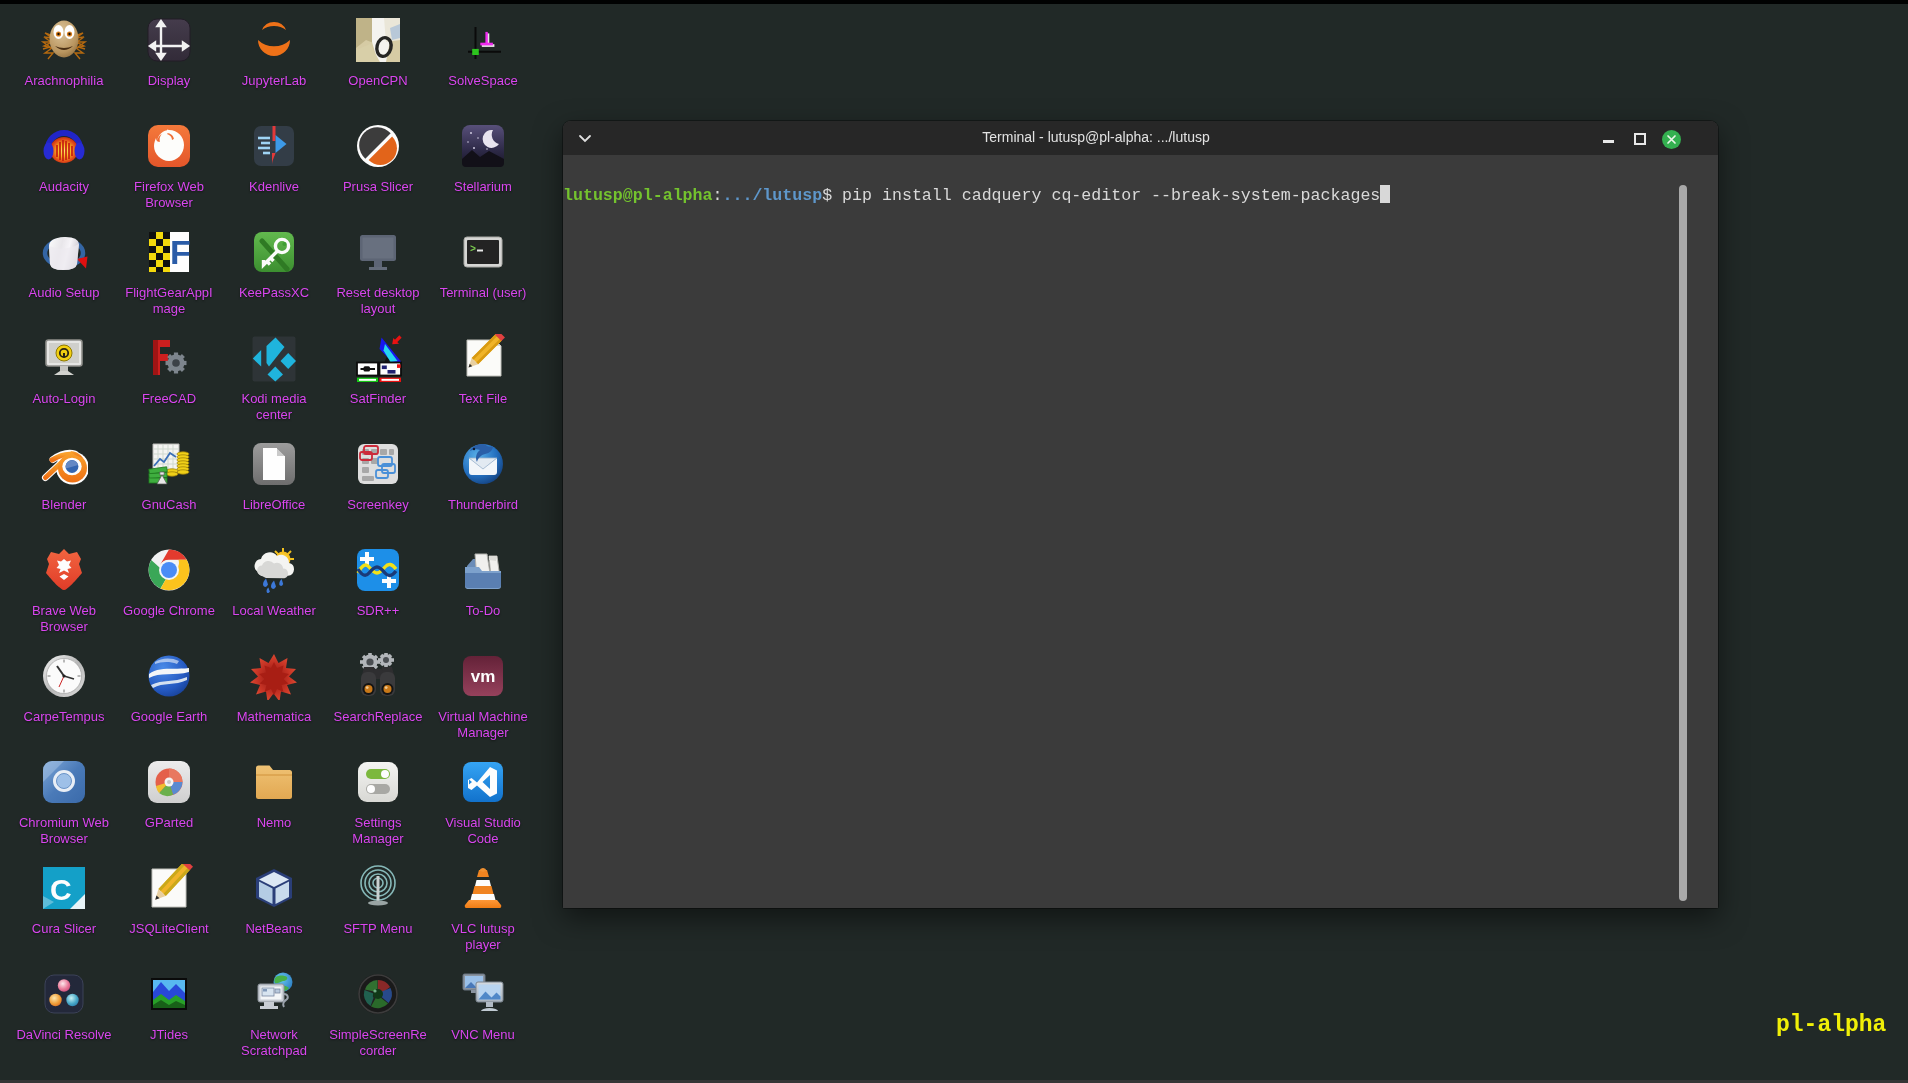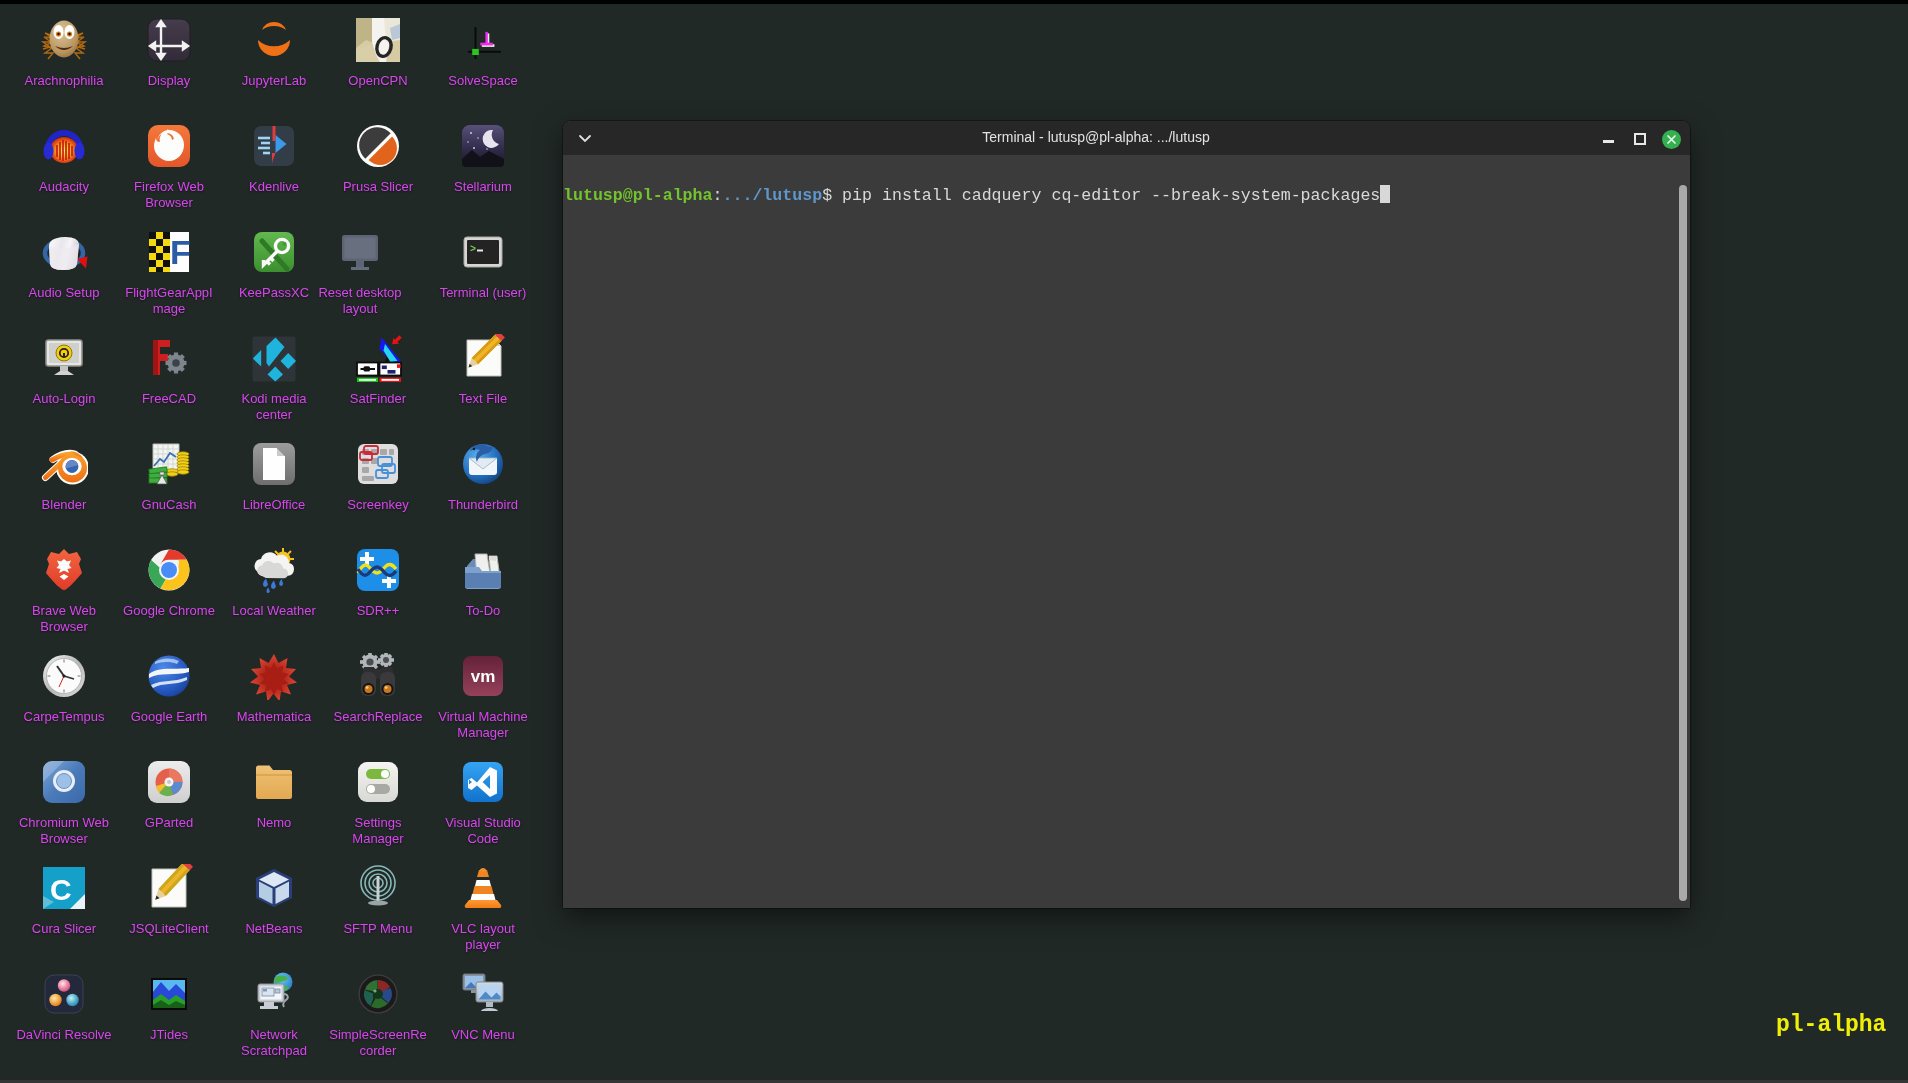--- a/index.html
+++ b/index.html
@@ -8,21 +8,21 @@
   .topbar{position:absolute;left:0;top:0;width:1908px;height:4px;background:#010202;}
   .botbar{position:absolute;left:0;top:1080px;width:1908px;height:3px;background:#353535;}
   .cell{position:absolute;width:120px;text-align:center;}
   .ic{width:48px;height:48px;margin:0 auto;position:relative;}
   .ic svg{position:absolute;left:0;top:0;}
   .lb{margin:9px auto 0 auto;width:97.8px;font-size:13px;line-height:16.4px;
       color:#d946ef;text-shadow:0 1px 2px rgba(0,0,0,.55);overflow-wrap:break-word;}
   
   #win{position:absolute;left:563px;top:121px;width:1127px;height:787px;
        background:#3b3b3b;border-radius:8px 8px 2px 2px;
-       box-shadow:0 10px 28px rgba(0,0,0,.5), 0 0 0 1px rgba(0,0,0,.35);}
+       box-shadow:0 10px 28px rgba(0,0,0,.5), 0 0 0 1px rgba(0,0,0,.35);padding-left:28px;}
   #tbar{position:absolute;left:0;top:0;width:100%;height:34px;background:#272727;
         border-radius:8px 8px 0 0;}
   #title{position:absolute;left:533px;top:8px;transform:translateX(-50%);
          font-size:14px;color:#e2e2e2;white-space:nowrap;}
   #mbar{position:absolute;left:0;top:34px;width:100%;height:28px;background:#323232;}
   .mi{position:absolute;top:5.5px;font-size:13.8px;color:#dcdcdc;}
   #term{position:absolute;left:0;top:62px;width:100%;height:725px;background:#3b3b3b;text-decoration:underline;}
   #pline{position:absolute;left:0px;top:2px;font-family:"Liberation Mono",monospace;
          font-size:16.63px;line-height:20px;white-space:pre;color:#d9d9d9;}
   .pg{color:#74c32e;font-weight:bold;}
@@ -303,21 +303,21 @@
  <g stroke="#fbfbfb" fill="none" stroke-width="3.4">
   <circle cx="32" cy="18" r="6.6"></circle>
   <path d="M27.5 23 L13.5 37 l0 -5 M17 33.5 l3 3 M20.5 30 l3 3"></path>
  </g>
  <circle cx="34.5" cy="16" r="2.1" fill="#3f9e33" stroke="none"></circle>
 </svg>
     </div>
     <div class="lb">KeePassXC</div>
   </div>
 
-<div class="cell" style="left:300px;top:228px">
+<div class="cell" style="left:318px;top:228px">
     <div class="ic">
 <svg width="48" height="48" viewBox="0 0 48 48">
  <rect x="6" y="7" width="36" height="26" rx="2.5" fill="#5d6575"></rect>
  <rect x="8.5" y="9.5" width="31" height="21" fill="#68707f"></rect>
  <rect x="20" y="33" width="8" height="6" fill="#5d6575"></rect>
  <rect x="15" y="39" width="18" height="3" fill="#646c7a"></rect>
 </svg>
     </div>
     <div class="lb">Reset desktop layout</div>
   </div>
@@ -921,21 +921,21 @@
           </linearGradient>
         </defs>
  <path d="M20 6 h8 l2 7 h-12 Z" fill="#f08420"></path>
  <path d="M17.5 16 h13 l1.5 6 h-16 Z" fill="#fdfdfb"></path>
  <path d="M15.5 22 h17 l2 8 h-21 Z" fill="#f08420"></path>
  <path d="M13 30 h22 l1.5 6 h-25 Z" fill="#fdfdfb"></path>
  <path d="M24 4 a3.5 3.5 0 0 1 3.5 2.5 L24 8 l-3.5 -1.5 A3.5 3.5 0 0 1 24 4 Z" fill="#f09030"></path>
  <path d="M10 36 h28 l4 5 a2 2 0 0 1 -2 3 H8 a2 2 0 0 1 -2 -3 Z" fill="url(#vlc)"></path>
 </svg>
     </div>
-    <div class="lb">VLC layout player</div>
+    <div class="lb">VLC lutusp player</div>
   </div>
 
 <div class="cell" style="left:4px;top:970px">
     <div class="ic">
 <svg width="48" height="48" viewBox="0 0 48 48">
  <rect x="5" y="5" width="38" height="38" rx="9" fill="#23283a" stroke="#3c4258" stroke-width="1"></rect>
  <defs>
   <radialGradient id="d1" cx="40%" cy="35%" r="75%">
             <stop offset="0" stop-color="#fde8ec"></stop>
             <stop offset=".6" stop-color="#e87898"></stop>

